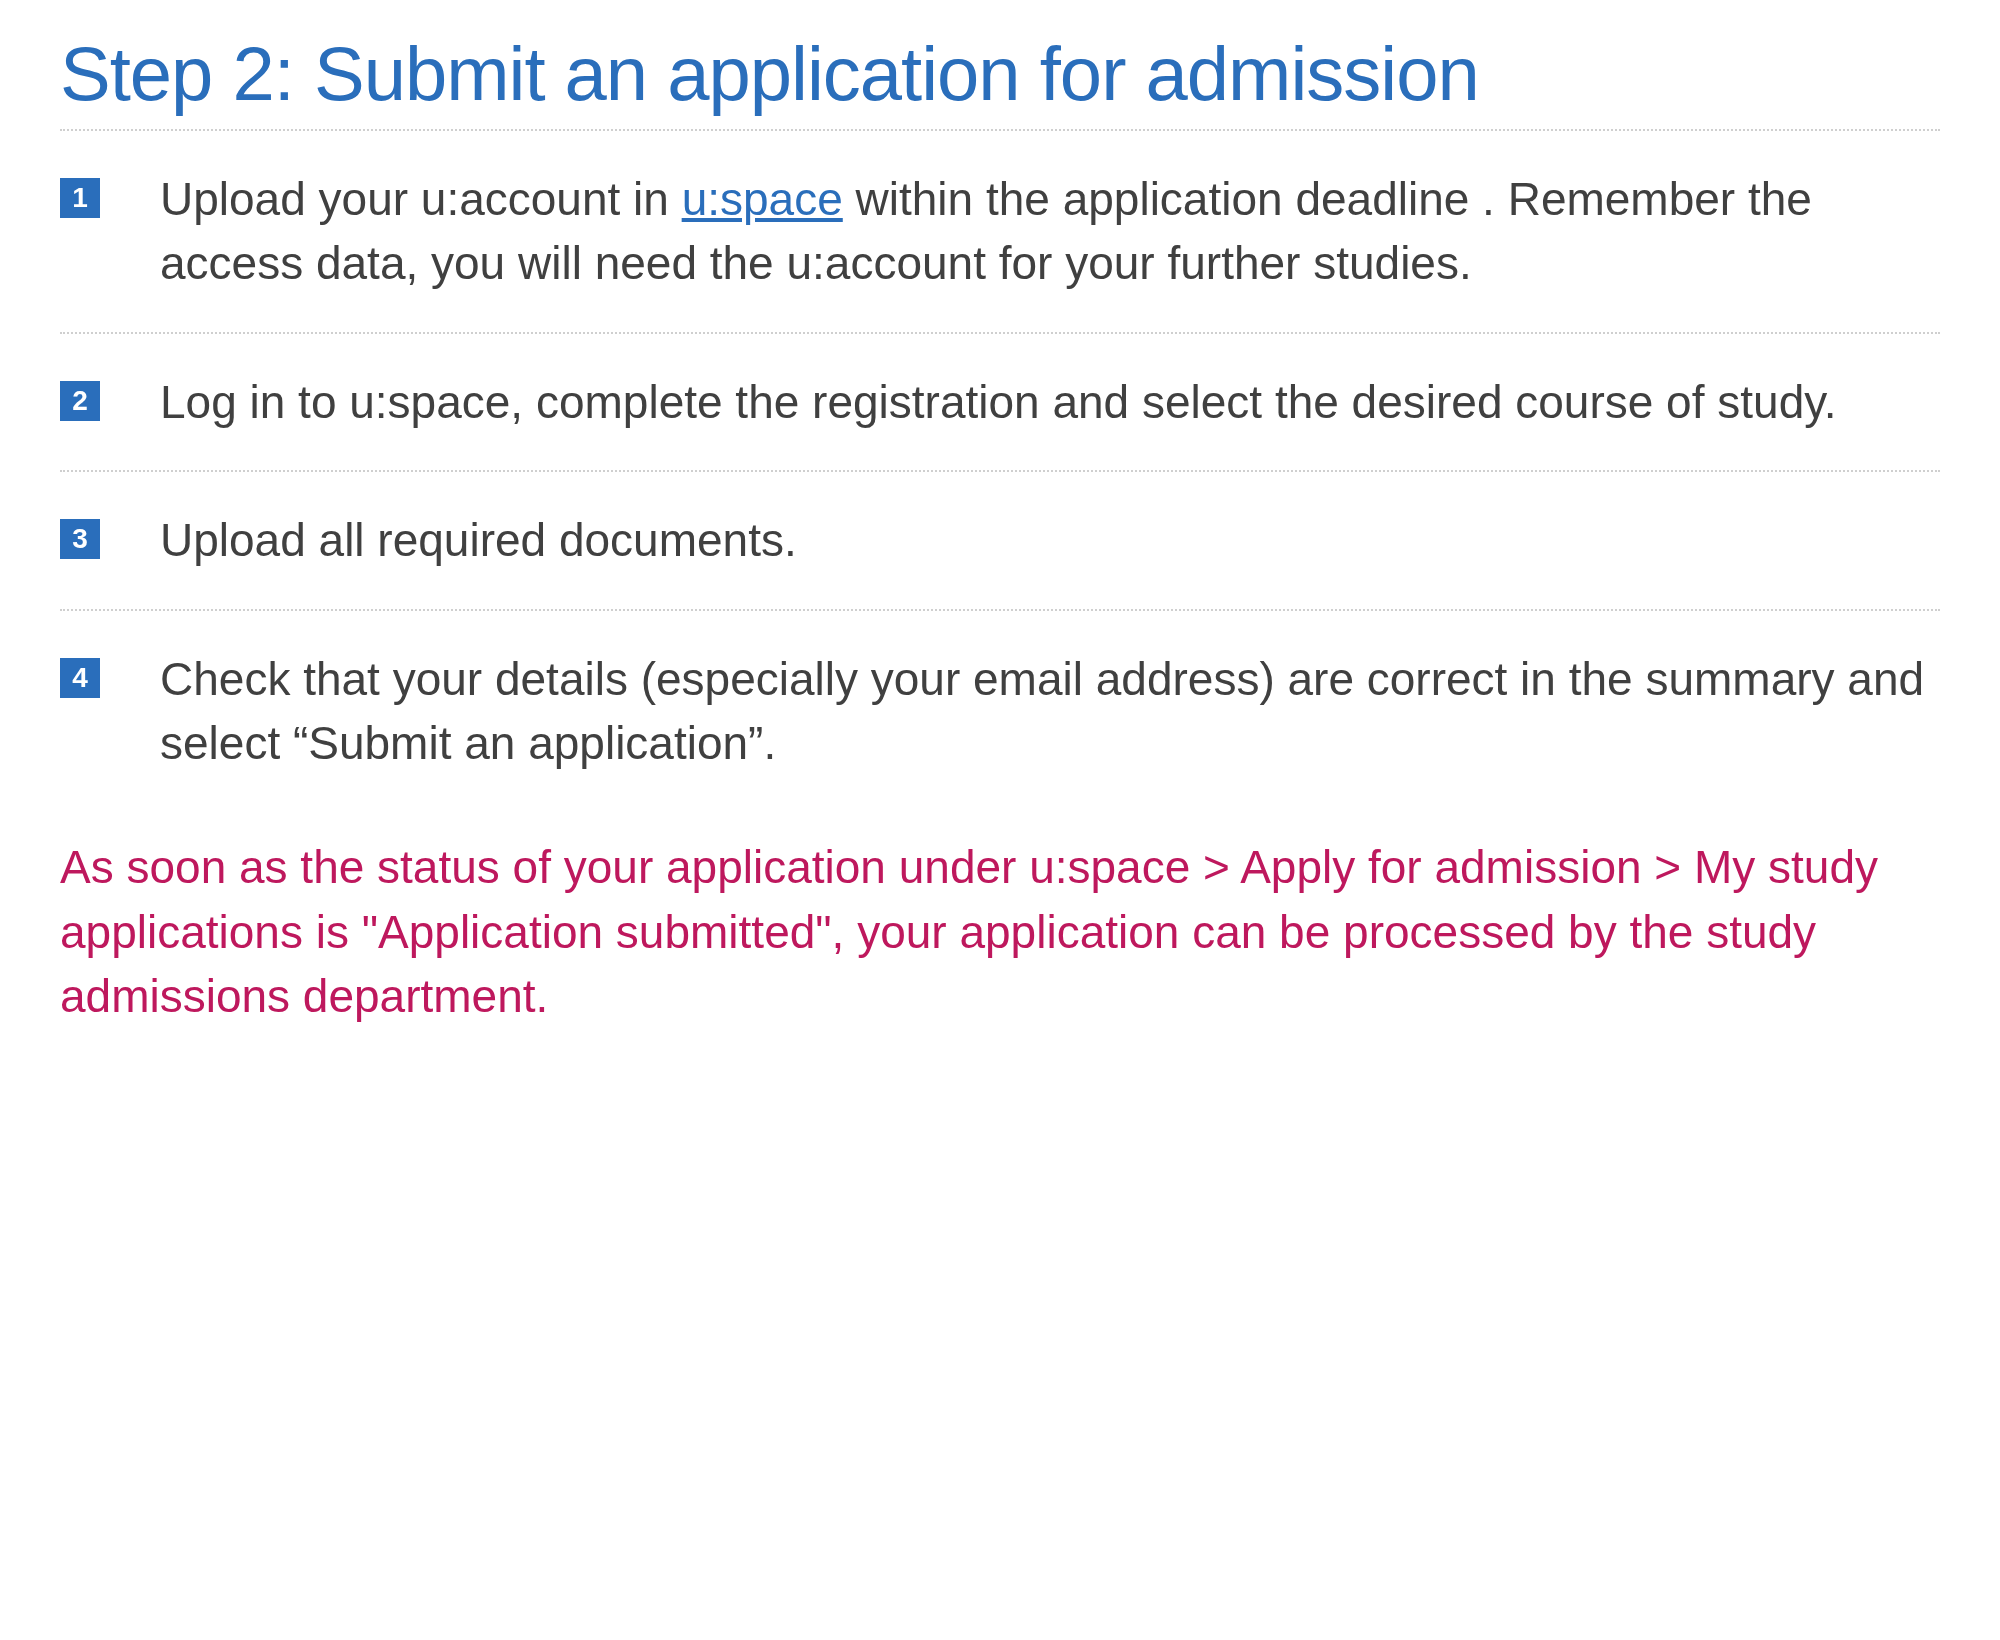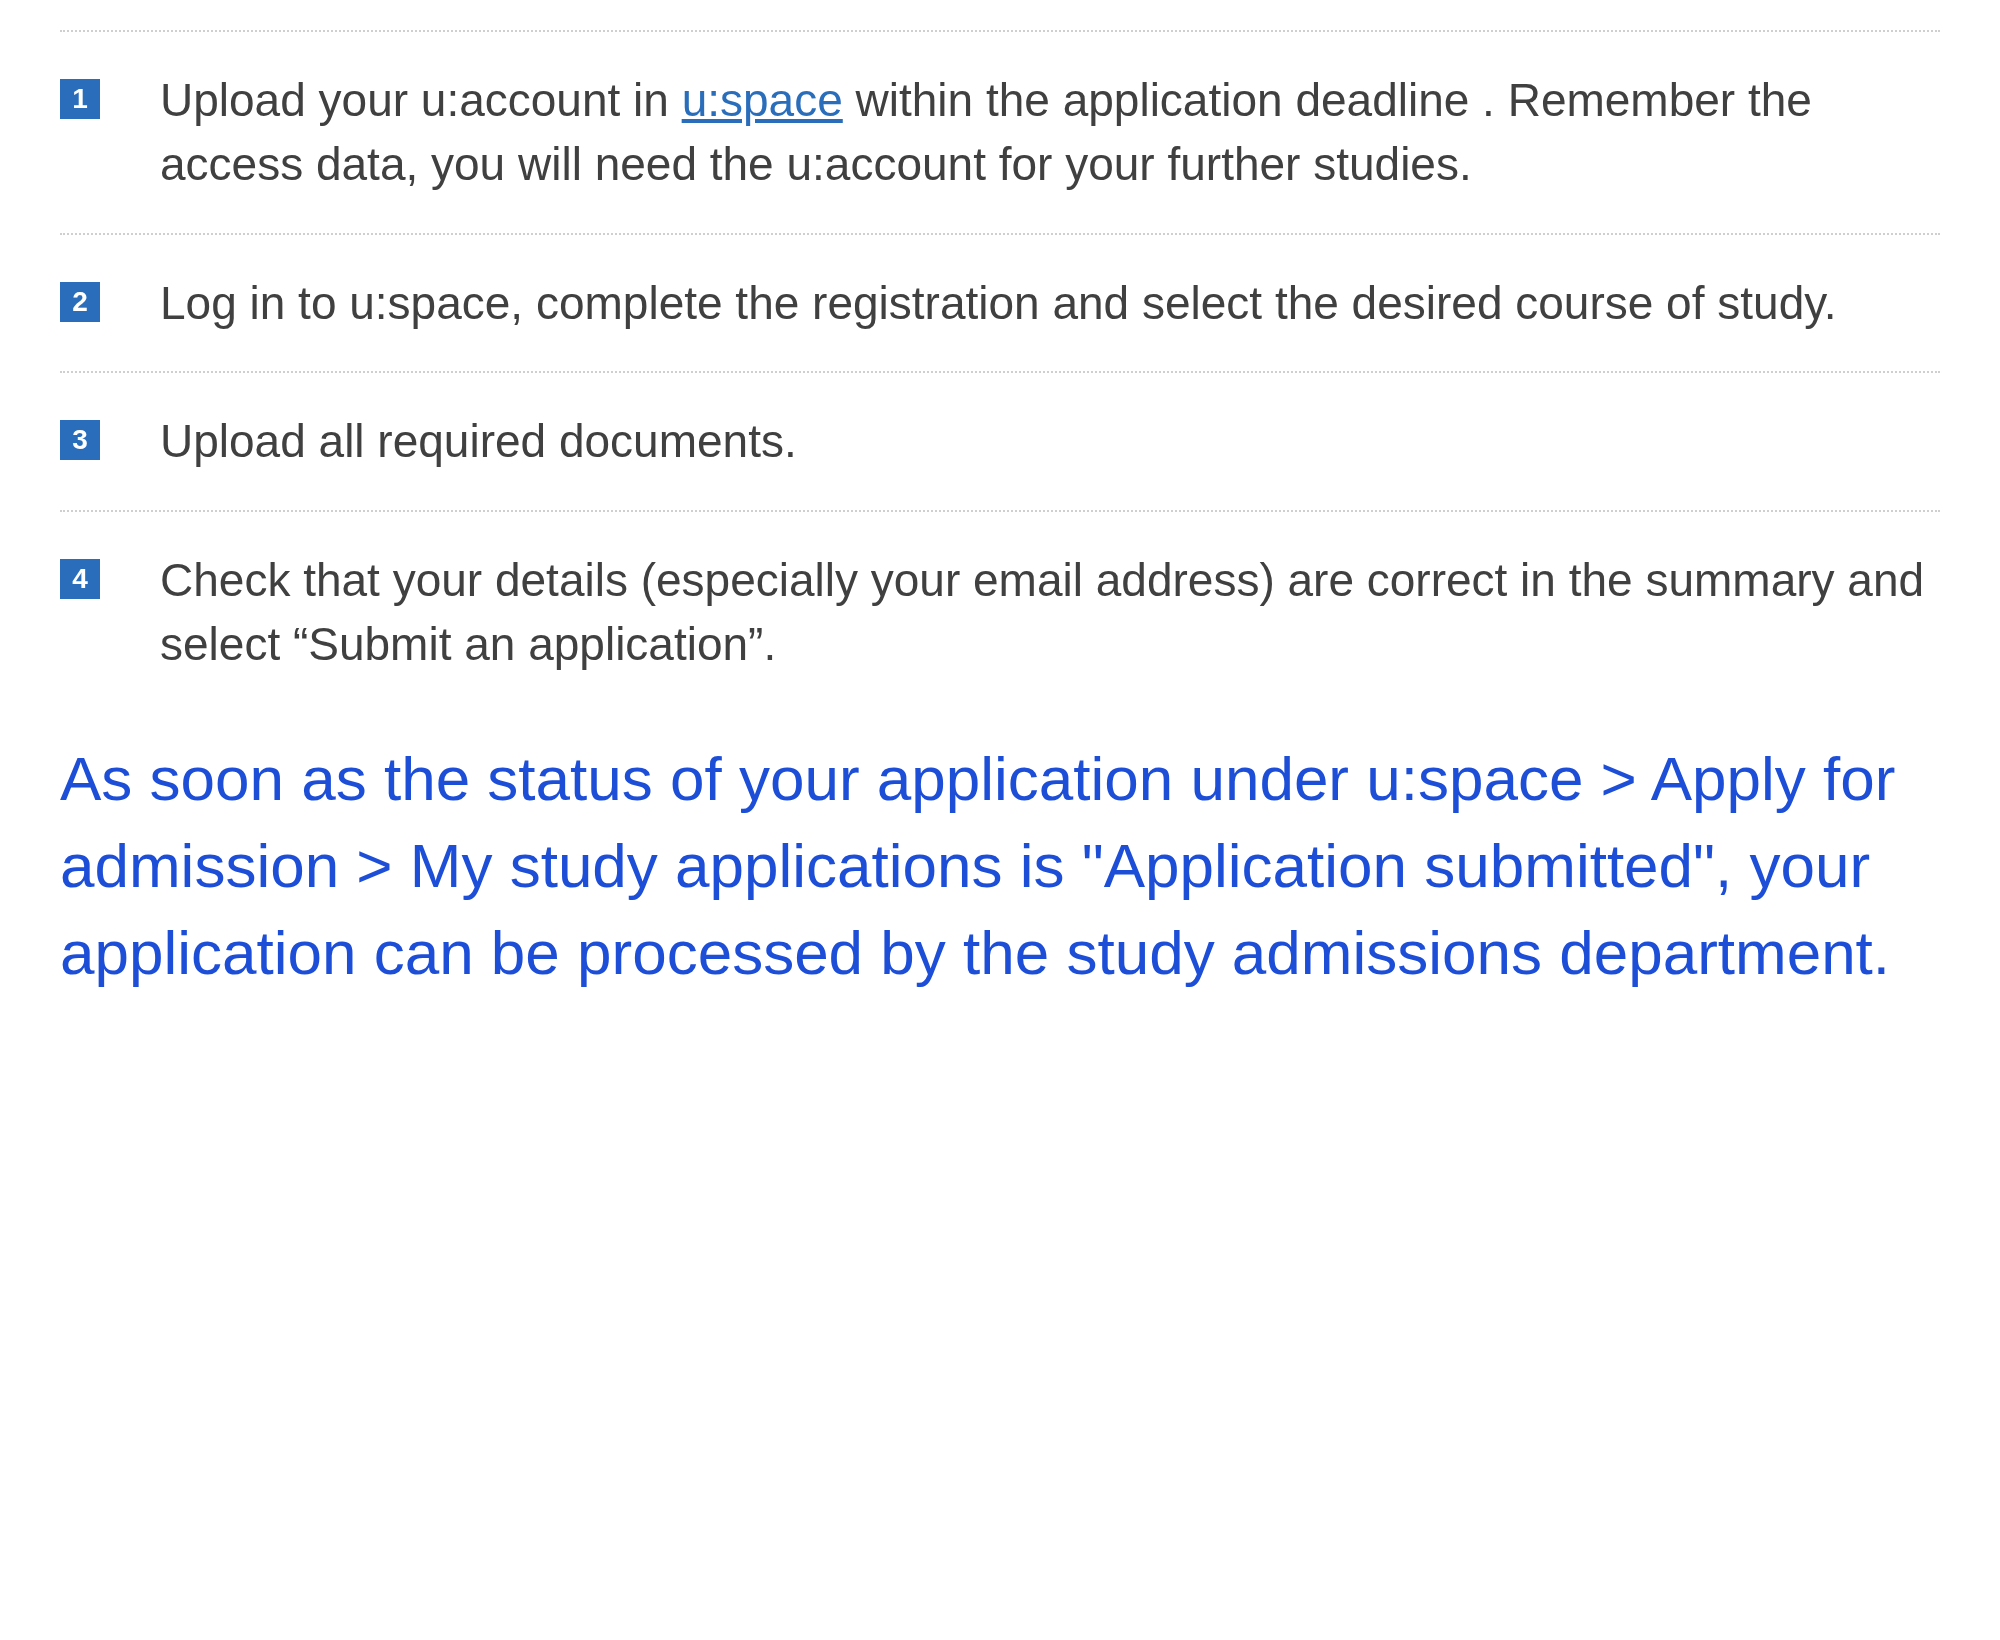--- a/index.html
+++ b/index.html
@@ -59,34 +59,35 @@
     line-height: 40px;
     text-align: center;
     font-weight: 700;
   }
   a.link {
     color: #2a6ebb;
     text-decoration: underline;
     margin-top: 24px;
   }
   .body-text {
-    font-size: 62px;
+    font-size: 46px;
     line-height: 1.4;
-    color: #1d4ed8;
+    color: #be185d;
     margin: 50px 0 0 0;
   }
   .body-text + .body-text {
     margin-top: 40px;
   }
 </style>
 </head>
 <body>
 
 <div class="page">
 
+  <h1 class="step-title">Step 2: Submit an application for admission</h1>
 
   <ol class="steps">
     <li>
       <span>Upload your u:account in  </span><a href="#" class="link">u:space</a><span> within the application deadline  . Remember the access data, you will need the u:account for your further studies.</span>
     </li>
     <li>
       <span>Log in to u:space, complete the registration and select the desired course of study.</span>
     </li>
     <li>
       <span>Upload all required documents.</span>

